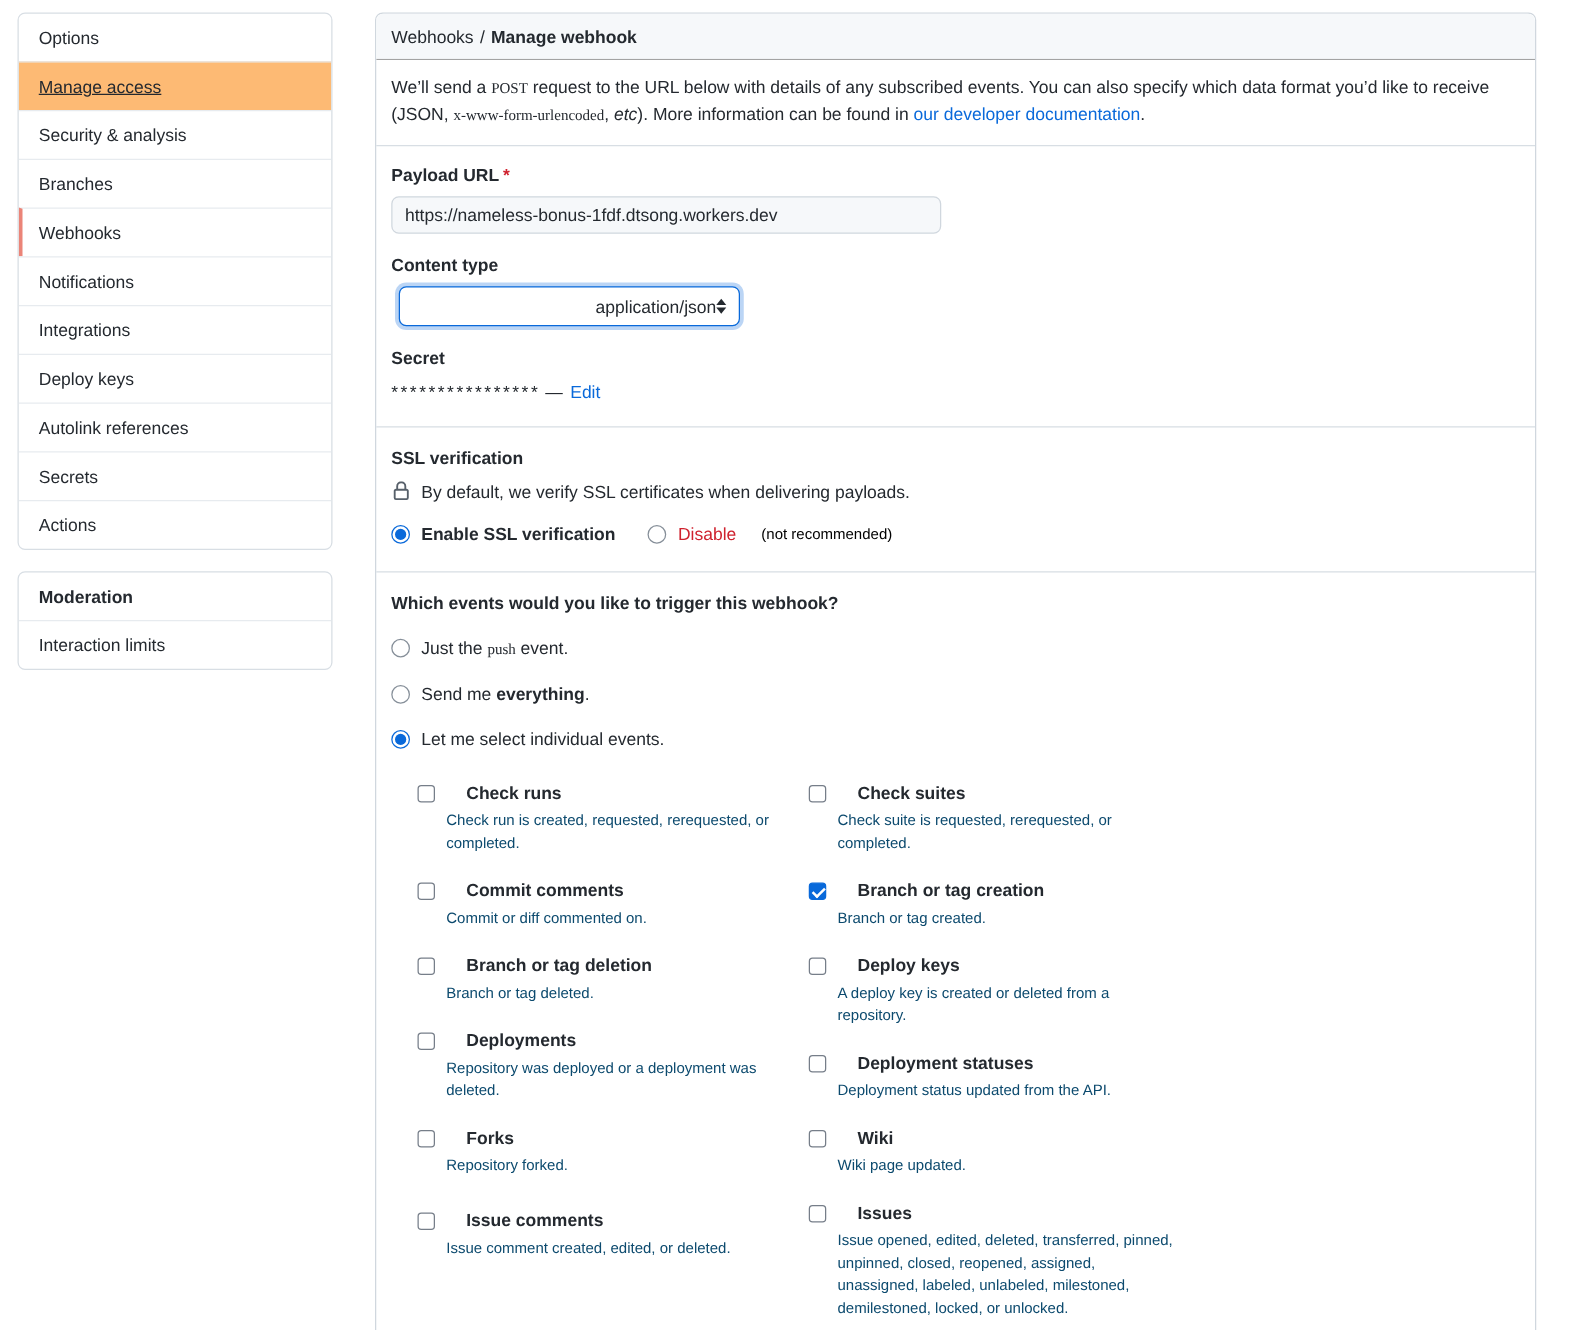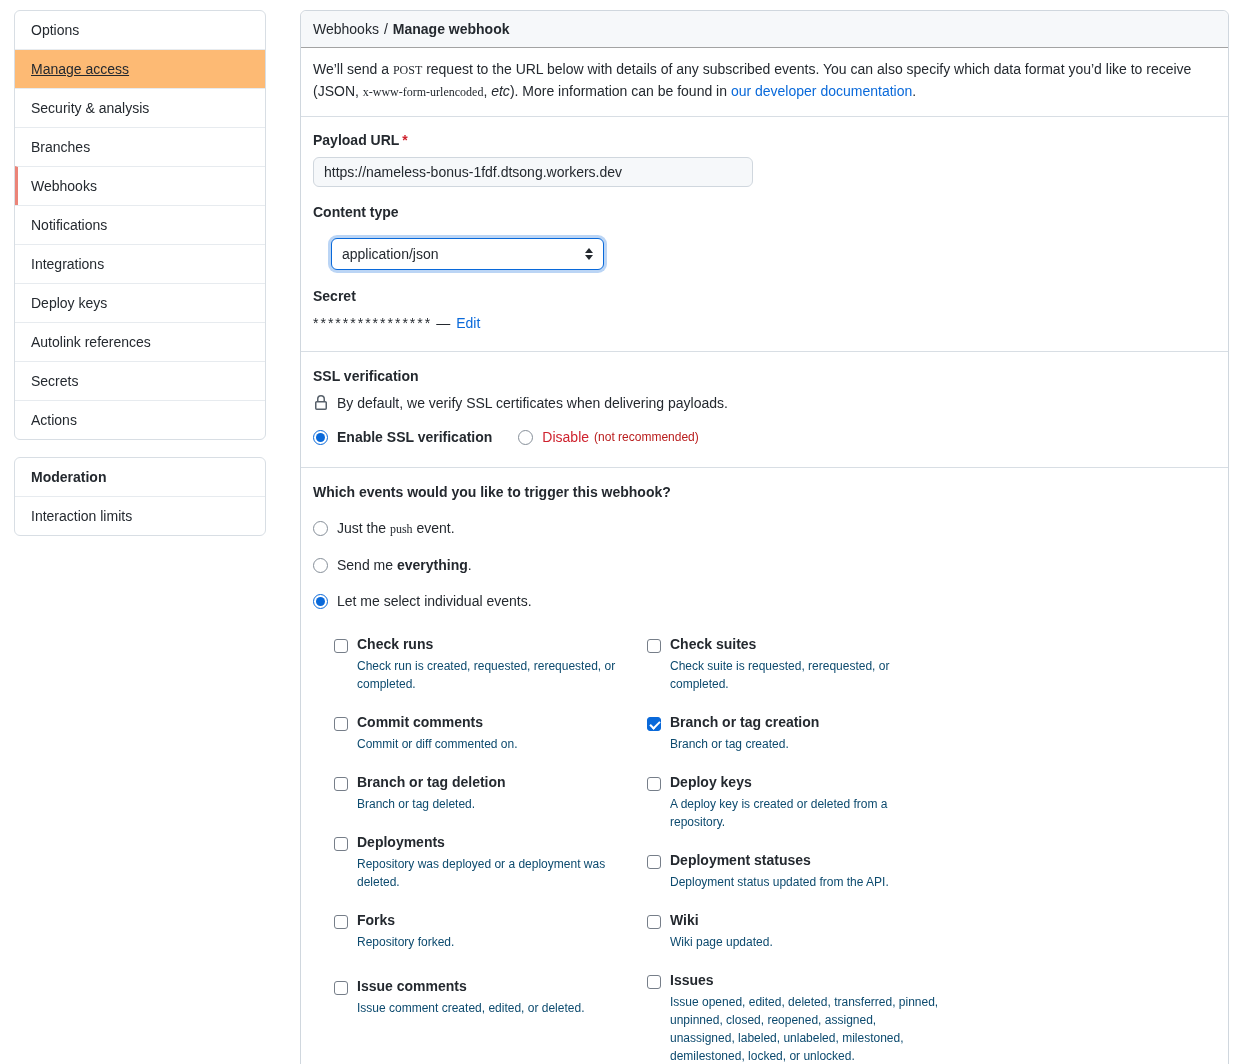--- a/index.html
+++ b/index.html
@@ -54,23 +54,23 @@
   .form-group:last-child { margin-bottom: 0; }
   .field-label { font-weight: 700; display: block; margin-bottom: 9px; line-height: 16px; }
   .req { color: #cf222e; margin-left: 3px; }
   .url-input {
     width: 440px; height: 30px; padding: 5px 10px;
     font-family: "Liberation Sans", sans-serif; font-size: 14px; color: #24292f;
     background: #f6f8fa; border: 1px solid #d0d7de; border-radius: 6px; outline: none;
   }
   .select-control {
     width: 273px; height: 32px; padding: 5px 10px;
-    display: flex; align-items: center; justify-content: space-between;
+    display: flex; align-items: center; justify-content: flex-end;
     background: #fff; border: 1px solid #0969da; border-radius: 6px;
-    box-shadow: 0 0 0 3px rgba(9,105,218,0.28); cursor: pointer; margin: 18px;
+    box-shadow: 0 0 0 3px rgba(9,105,218,0.28); cursor: pointer; margin: 6px;
   }
   .caret { display: flex; flex-direction: column; gap: 2px; }
   .caret .up {
     width: 0; height: 0; border-left: 4px solid transparent;
     border-right: 4px solid transparent; border-bottom: 5px solid #24292f;
   }
   .caret .down {
     width: 0; height: 0; border-left: 4px solid transparent;
     border-right: 4px solid transparent; border-top: 5px solid #24292f;
   }
@@ -88,31 +88,31 @@
     background: #fff; position: relative; flex: none; cursor: pointer;
   }
   .radio.checked { border-color: #0969da; }
   .radio.checked::after {
     content: ""; position: absolute; left: 2px; top: 2px; right: 2px; bottom: 2px;
     border-radius: 50%; background: #0969da;
   }
   .radio-label { margin-left: 9px; line-height: 20px; }
   .bold { font-weight: 700; }
   .danger { color: #cf222e; }
-  .danger-small { color: #b91c1c; font-size: 12px; margin-left: 5px; }
+  .danger-small { color: #000000; font-size: 12px; margin-left: 20px; }
   .gap-left { margin-left: 26px; }
 
   .events-section { padding: 16px 12px 24px; }
   .events-question { font-weight: 700; margin-bottom: 18px; }
   .event-option { margin-bottom: 16px; }
   .events-grid { display: flex; margin: 24px 0 0 21px; }
   .events-col { width: 313px; flex: none; }
   .event-item { margin-bottom: 20px; }
   .event-item.gap-top { margin-top: 26px; }
-  .event-head { display: flex; align-items: flex-end; cursor: pointer; }
+  .event-head { display: flex; align-items: center; cursor: pointer; gap: 16px; }
   .checkbox {
     width: 14px; height: 14px; border: 1px solid #767e89; border-radius: 3px;
     background: #fff; position: relative; flex: none; margin-top: 2px; cursor: pointer;
   }
   .checkbox.checked { background: #0969da; border-color: #0969da; }
   .checkbox.checked::after {
     content: ""; position: absolute; left: 4px; top: 1px; width: 4px; height: 8px;
     border: solid #fff; border-width: 0 2px 2px 0; transform: rotate(45deg);
   }
   .event-label { font-weight: 700; margin-left: 9px; line-height: 18px; }

